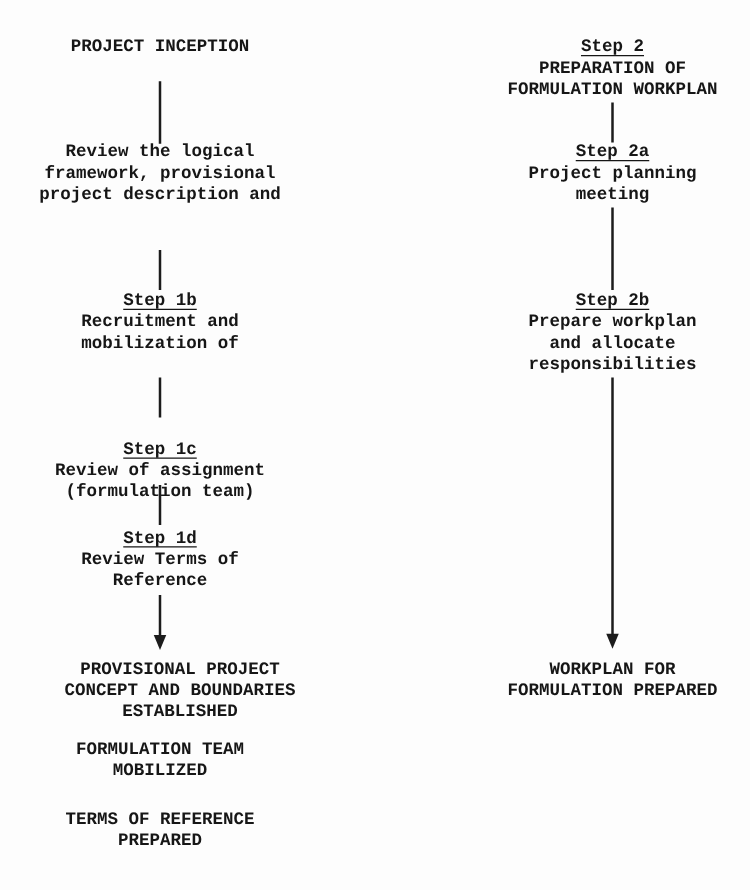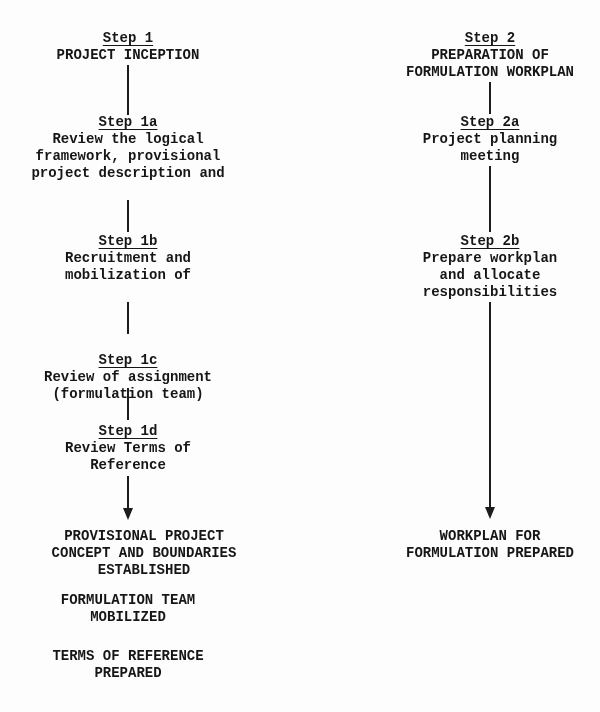--- a/index.html
+++ b/index.html
@@ -43,28 +43,26 @@
     border-right: 5px solid transparent;
     border-top: 12px solid #1c1c1c;
   }
 </style>
 </head>
 <body>
 
 <div class="canvas">
 
   <div class="node" style="left:8px; top:30px; width:240px">
-    <div class="step-label">Step 1</div>
     <div class="txt-line">PROJECT INCEPTION</div>
   </div>
 
   <div class="connector" style="left:127px; top:65px; height:50px"></div>
 
   <div class="node" style="left:8px; top:114px; width:240px">
-    <div class="step-label">Step 1a</div>
     <div class="txt-line">Review the logical</div>
     <div class="txt-line">framework, provisional</div>
     <div class="txt-line">project description and</div>
   </div>
 
   <div class="connector" style="left:127px; top:200px; height:32px"></div>
 
   <div class="node" style="left:8px; top:233px; width:240px">
     <div class="step-label">Step 1b</div>
     <div class="txt-line">Recruitment and</div>

